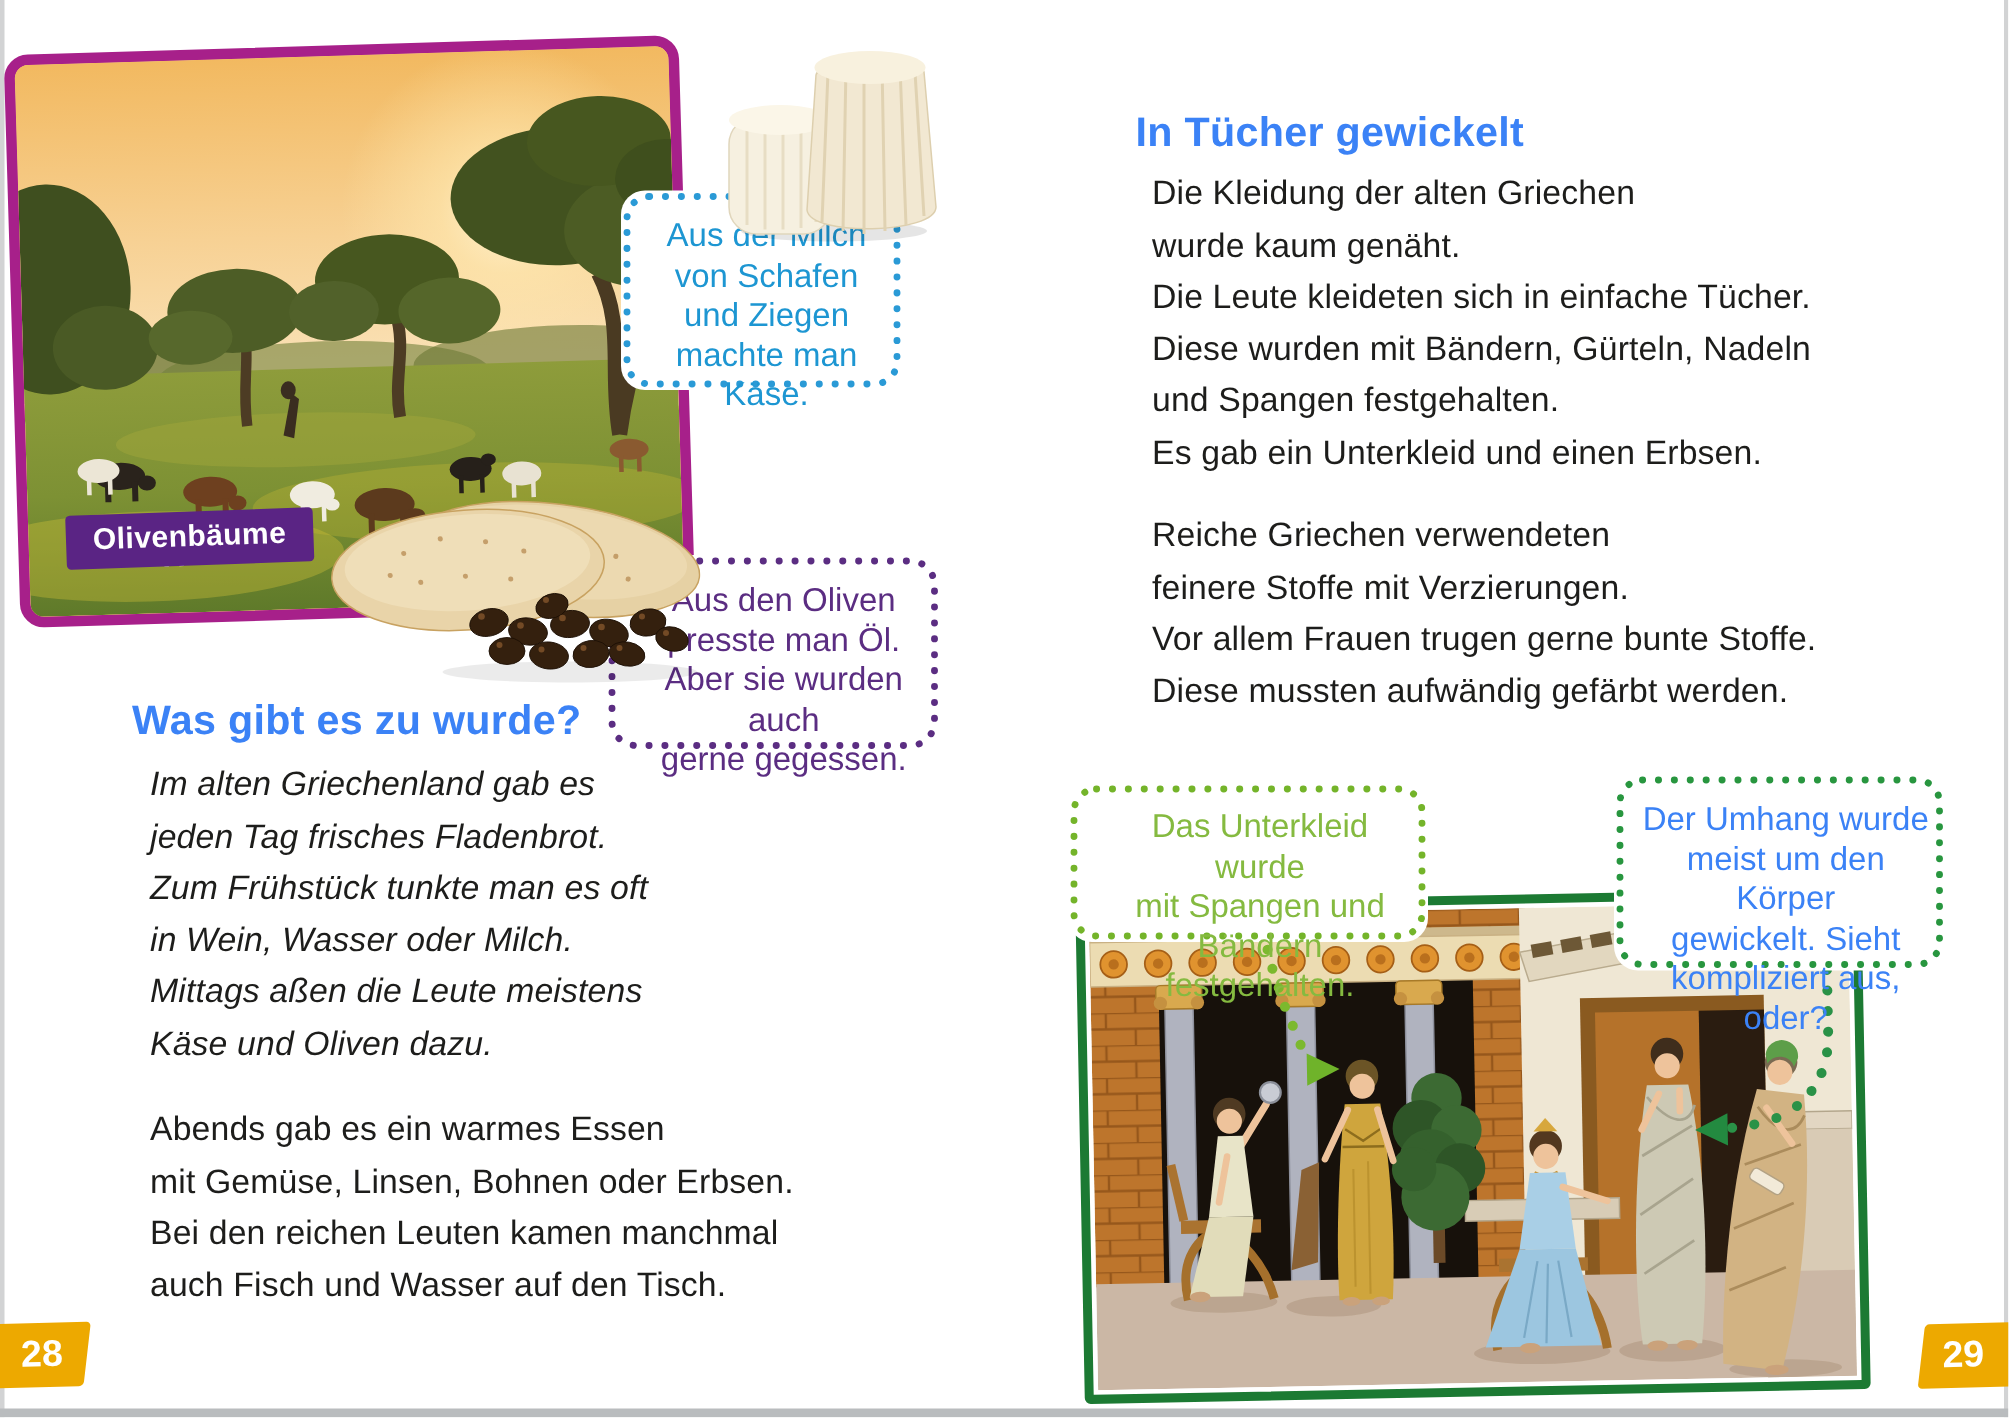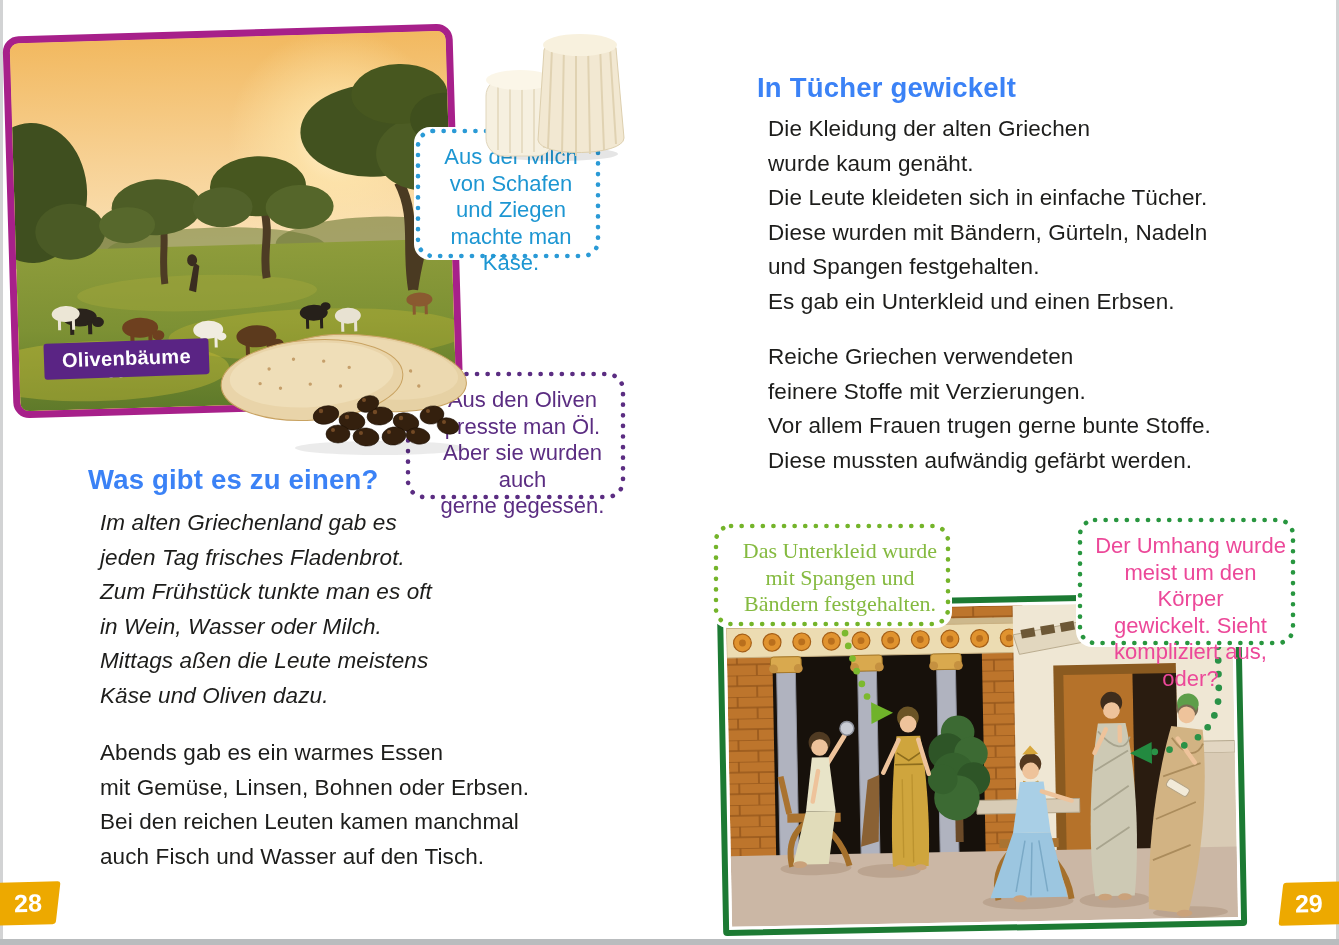--- a/index.html
+++ b/index.html
@@ -28,24 +28,24 @@
   .cheese-img{position:absolute;left:478px;top:20px;width:152px;height:142px;z-index:5;}
   .bread-img{position:absolute;left:220px;top:318px;width:247px;height:140px;z-index:6;}
 
   .bubble{position:absolute;background:#ffffff;border-radius:16px;z-index:4;}
   .bubble .bborder{position:absolute;left:0;top:0;}
   .bubble .btext{position:relative;white-space:pre-line;font-size:22px;line-height:26.5px;text-align:center;}
   .bubble-blue{left:414px;top:127px;width:188px;height:133px;}
   .bubble-blue .btext{color:#1d96d2;padding:17px 10px 0 16px;}
   .bubble-purple{left:404px;top:370px;width:223px;height:131px;}
   .bubble-purple .btext{color:#5b2d82;padding:17px 8px 0 22px;}
-  .bubble-green1{left:712px;top:522px;width:240px;height:106px;font-family:Liberation Serif, serif;}
+  .bubble-green1{left:712px;top:522px;width:240px;height:106px;}
   .bubble-green1 .btext{color:#85ba40;padding:16px 8px 0 24px;}
   .bubble-green2{left:1076px;top:516px;width:221px;height:131px;}
-  .bubble-green2 .btext{color:#ec4899;padding:17px 6px 0 14px;}
+  .bubble-green2 .btext{color:#3b82f6;padding:17px 6px 0 14px;}
 
   .heading{
     position:absolute;color:#3b82f6;font-weight:bold;font-size:27.5px;
     letter-spacing:.2px;z-index:2;
   }
   .h-left{left:88px;top:464px;}
   .h-right{left:757px;top:72px;}
   .bodytext{
     position:absolute;color:#1d1d1b;font-size:22.5px;line-height:34.6px;
     white-space:pre-line;z-index:2;letter-spacing:.1px;
@@ -280,21 +280,21 @@
   <div class="bubble bubble-purple">
     <svg class="bborder" width="223" height="131">
       <rect x="4" y="4" width="215" height="123" rx="16" fill="none" stroke="#5b2d82" stroke-width="4.6" stroke-linecap="round" stroke-dasharray="0.1 10.5"></rect>
     </svg>
     <div class="btext">Aus den Oliven
 presste man Öl.
 Aber sie wurden auch
 gerne gegessen.</div>
   </div>
 
-  <div class="heading h-left">Was gibt es zu einen?</div>
+  <div class="heading h-left">Was gibt es zu wurde?</div>
   <div class="bodytext p1-left">Im alten Griechenland gab es
 jeden Tag frisches Fladenbrot.
 Zum Frühstück tunkte man es oft
 in Wein, Wasser oder Milch.
 Mittags aßen die Leute meistens
 Käse und Oliven dazu.</div>
   <div class="bodytext p2-left">Abends gab es ein warmes Essen
 mit Gemüse, Linsen, Bohnen oder Erbsen.
 Bei den reichen Leuten kamen manchmal
 auch Fisch und Wasser auf den Tisch.</div>

